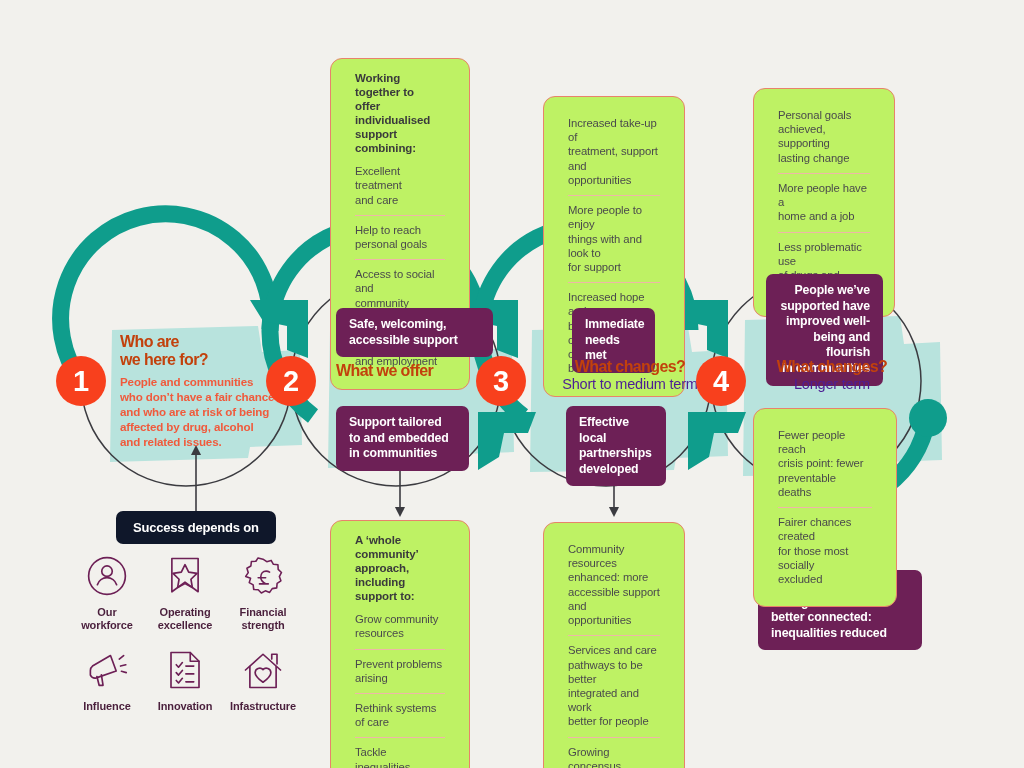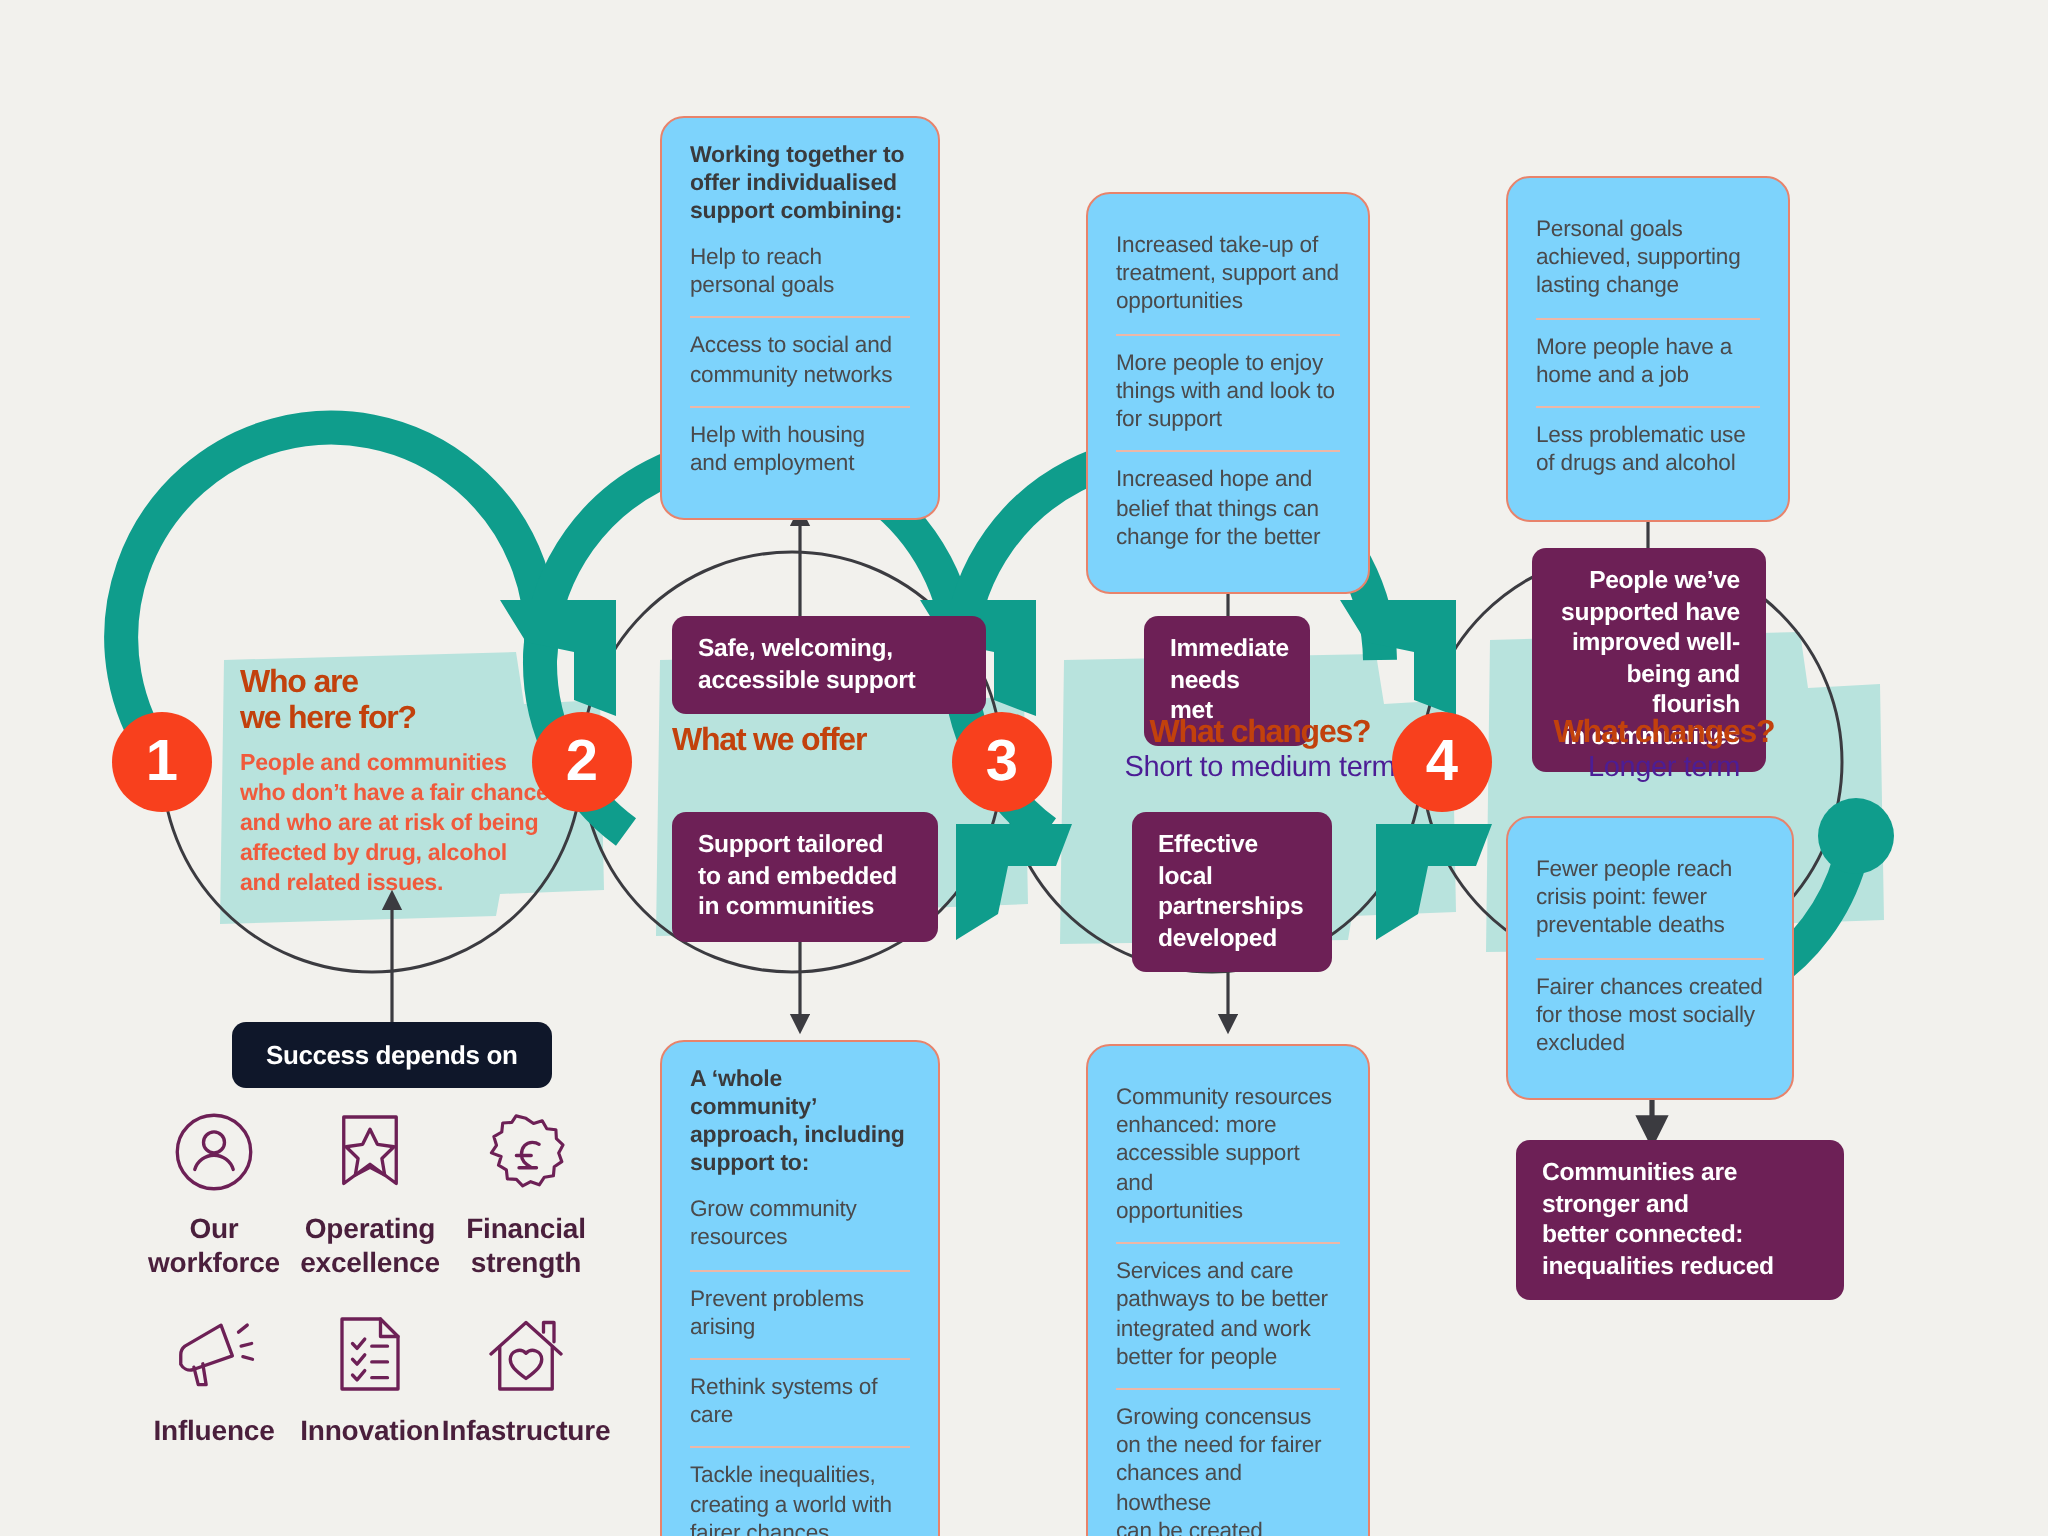--- a/index.html
+++ b/index.html
@@ -10,25 +10,25 @@
     font-family:"Liberation Sans", sans-serif;
     overflow:hidden;
     position:relative;
   }
   #canvas{position:absolute;inset:0;width:1024px;height:768px;}
   .layer-svg{position:absolute;left:0;top:0;width:1024px;height:768px;pointer-events:none;}
 
   
   .card{
     position:absolute;
-    background:#7dd3fc;
+    background:#bef264;
     border:1.2px solid #e8836b;
     border-radius:12px;
     box-sizing:border-box;
-    padding:12px 14px;
+    padding:12px 24px;
   }
   .card .hdr{
     font-weight:bold;
     color:#3a3a3c;
     font-size:11.5px;
     line-height:1.22;
     letter-spacing:-0.1px;
     margin-bottom:9px;
   }
   .card .itm{
@@ -88,21 +88,21 @@
     background:#0f172a;color:#fff;border-radius:7px;
     padding:9px 17px;font-weight:bold;font-size:13px;letter-spacing:-0.2px;
     z-index:5;
   }
   .icon-grid{position:absolute;display:grid;grid-template-columns:repeat(3,78px);
     column-gap:0px;row-gap:14px;z-index:5;}
   .icon-cell{display:flex;flex-direction:column;align-items:center;width:78px;}
   .icon-cell .glyph{height:48px;display:flex;align-items:center;justify-content:center;}
   .icon-cell .cap{
     margin-top:6px;text-align:center;color:#4a1f3c;
-    font-weight:bold;font-size:14px;line-height:1.18;letter-spacing:-0.1px;
+    font-weight:bold;font-size:11px;line-height:1.18;letter-spacing:-0.1px;
   }
 </style>
 </head>
 <body>
 
 <div id="canvas">
 
   <svg class="layer-svg" viewBox="0 0 1024 768">
     <defs>
       <marker id="arrowDark" markerWidth="7" markerHeight="7" refX="3.2" refY="3.2" orient="auto">
@@ -154,20 +154,22 @@
       <line x1="824" y1="275" x2="824" y2="232" marker-end="url(#arrowDark)"></line>
       <line x1="196" y1="512" x2="196" y2="450" marker-end="url(#arrowDark)"></line>
       <line x1="826" y1="494" x2="826" y2="566" stroke-width="2.6" marker-end="url(#arrowDark)"></line>
     </g>
   </svg>
 
   <div class="card" style="left:330px;top:58px;width:140px;">
     <div class="hdr" style="white-space: pre-line;">Working together to
 offer individualised
 support combining:</div>
+    <div class="itm" style="white-space: pre-line;">Excellent treatment
+and care</div>
     <div class="itm" style="white-space: pre-line;">Help to reach
 personal goals</div>
     <div class="itm" style="white-space: pre-line;">Access to social and
 community networks</div>
     <div class="itm" style="white-space: pre-line;">Help with housing
 and employment</div>
   </div>
 
   <div class="card" style="left:543px;top:96px;width:142px;">
     <div class="itm" style="white-space: pre-line;">Increased take-up of

